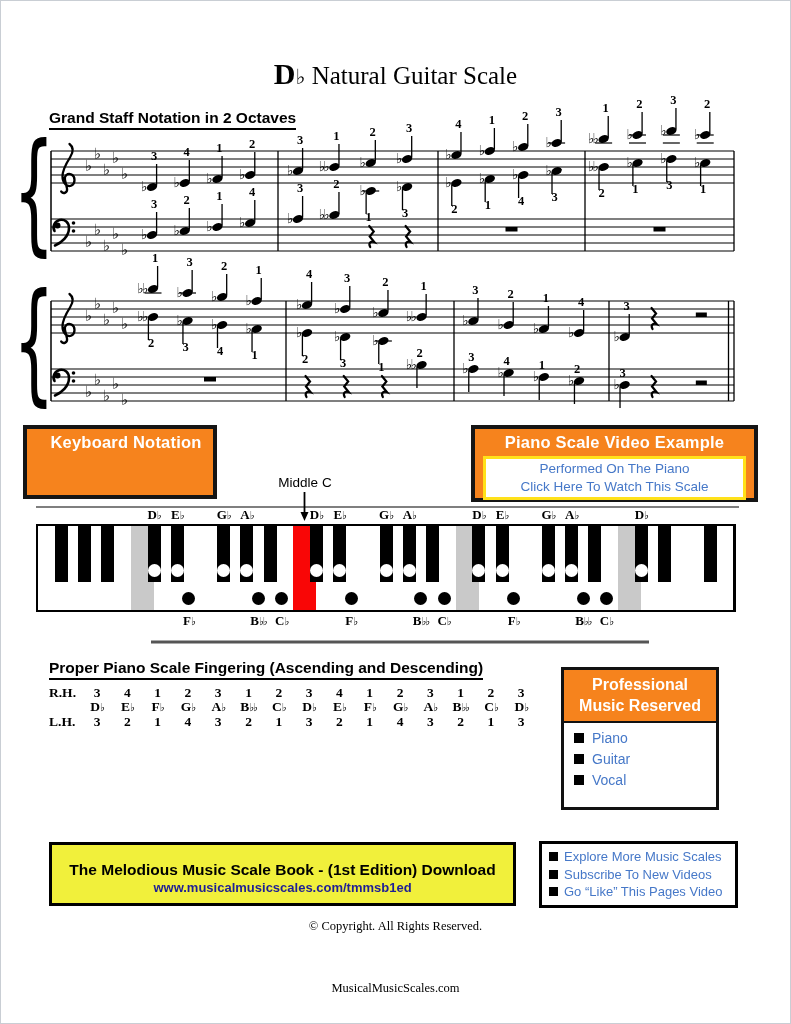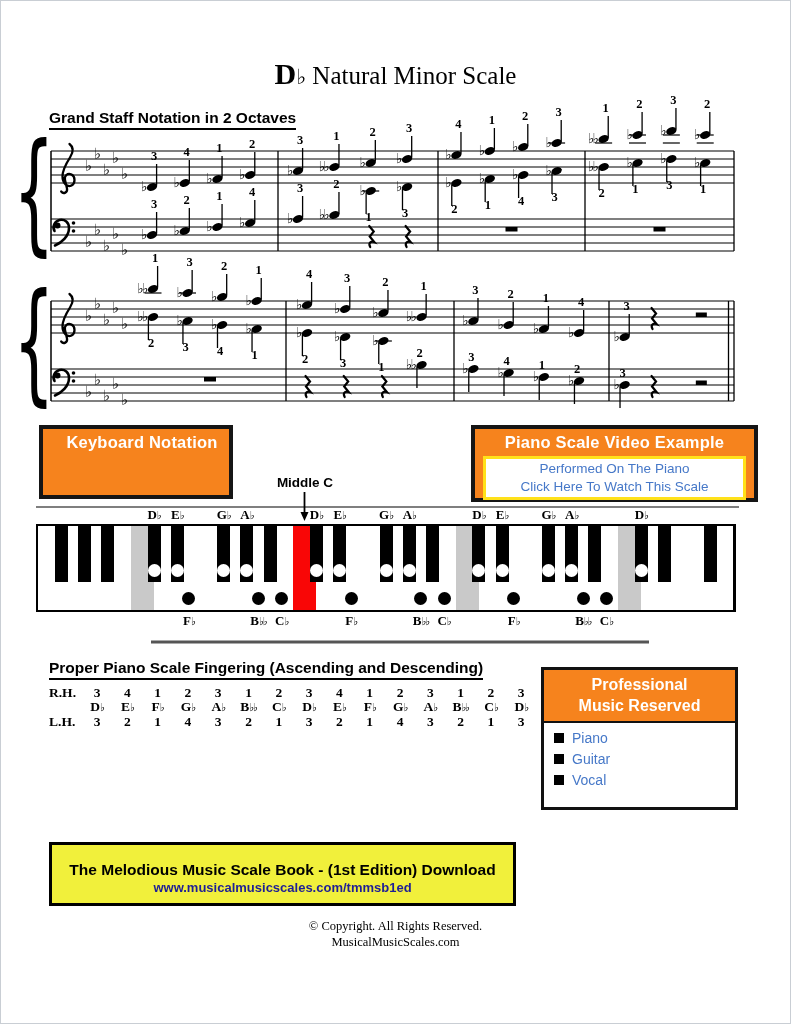--- a/index.html
+++ b/index.html
@@ -27,28 +27,28 @@
   .wkey{position:absolute;top:0;height:84px;background:#fff;border-right:1px solid #000;box-sizing:border-box;}
   .wkey.gray{background:var(--gray-key);}
   .wkey.red{background:var(--red-key);}
   .bkey{position:absolute;top:0;width:13px;height:56px;background:#000;}
   .dot{position:absolute;width:13px;height:13px;border-radius:50%;}
   .dot.w{background:#fff;}
   .dot.b{background:#000;}
   .klabel{position:absolute;width:34px;text-align:center;font-family:"Liberation Serif",serif;
           font-weight:bold;font-size:13px;}
   .klabel .fl{font-family:"DejaVu Sans",sans-serif;font-size:11px;letter-spacing:-1.5px;}
-  #middle-c{position:absolute;left:249px;top:474px;width:110px;text-align:center;font-weight:bold;font-size:13.5px;}
+  #middle-c{position:absolute;left:249px;top:474px;width:110px;text-align:center;font-weight:normal;font-size:13.5px;}
   
   #fingering{position:absolute;left:0;top:684px;width:570px;height:60px;font-family:"Liberation Serif",serif;font-weight:bold;}
   .frow-label{position:absolute;font-size:13.5px;}
   .fcell{position:absolute;width:30px;text-align:center;font-size:13.5px;}
   .fcell .fl{font-family:"DejaVu Sans",sans-serif;font-size:11px;letter-spacing:-1.5px;}
   
-  #courses-box{position:absolute;left:540px;top:666px;width:197px;height:143px;border:3px solid #111;
+  #courses-box{position:absolute;left:560px;top:666px;width:158px;height:143px;border:3px solid #111;
                box-sizing:border-box;background:#fff;}
   #courses-head{background:var(--orange);color:#fff;text-align:center;font-weight:bold;font-size:16px;
                 line-height:21px;padding:4px 0 5px 0;border-bottom:2px solid #111;}
   .bullet-list{list-style:none;margin:7px 0 0 0;padding:0 0 0 10px;}
   .bullet-list li{font-size:14px;color:var(--link-blue);margin-bottom:5px;cursor:pointer;}
   .sq{display:inline-block;width:10px;height:10px;background:#000;margin-right:8px;}
   #links-box{position:absolute;left:538px;top:840px;width:199px;height:67px;border:3px solid #000;
              box-sizing:border-box;background:#fff;}
   #links-box .bullet-list{margin-top:5px;padding-left:7px;}
   #links-box .bullet-list li{font-size:13px;margin-bottom:2.5px;}
@@ -401,26 +401,26 @@
       </g>
       <line x1="35" y1="506" x2="738" y2="506" stroke="#000" stroke-width="1.2"></line>
       <line x1="150" y1="641" x2="648" y2="641" stroke="#555555" stroke-width="3"></line>
       <g>
         <line x1="303.5" y1="491" x2="303.5" y2="513" stroke="#000" stroke-width="1.8"></line>
         <path d="M 299.5,511 L 307.5,511 L 303.5,520 Z" fill="#000"></path>
       </g>
     </svg>
 
   <div class="title">
-    <span class="td">D</span><span class="tf">♭</span><span class="tr"> Natural Minor Scale</span>
+    <span class="td">D</span><span class="tf">♭</span><span class="tr"> Natural Guitar Scale</span>
   </div>
 
   <div class="h1" style="left:48px;top:108px;">Grand Staff Notation in 2 Octaves</div>
 
-  <div class="obox" id="box-kn" style="left:38px;top:424px;width:194px;height:74px;padding-left:12px;">
+  <div class="obox" id="box-kn" style="left:22px;top:424px;width:194px;height:74px;padding-left:12px;">
     <div class="obox-title">Keyboard Notation</div>
   </div>
 
   <div class="obox" id="box-ve" style="left:470px;top:424px;width:287px;height:77px;">
     <div class="obox-title">Piano Scale Video Example</div>
     <div class="inner-link">
       <span class="ll">Performed On The Piano</span>
       <span class="ll">Click Here To Watch This Scale</span>
     </div>
   </div>
@@ -589,16 +589,23 @@
         <li><span class="sq"></span>Guitar</li>
         <li><span class="sq"></span>Vocal</li>
       </ul>
   </div>
 
   <div id="book-box">
     <div id="book-line1">The Melodious Music Scale Book - (1st Edition) Download</div>
     <div id="book-line3">www.musicalmusicscales.com/tmmsb1ed</div>
   </div>
 
+  <div id="links-box">
+    <ul class="bullet-list" id="more-links-list">
+        <li><span class="sq"></span>Explore More Music Scales</li>
+        <li><span class="sq"></span>Subscribe To New Videos</li>
+        <li><span class="sq"></span>Go “Like” This Pages Video</li>
+      </ul>
+  </div>
 
   <div class="footer" style="top:918px;">© Copyright. All Rights Reserved.</div>
-  <div class="footer" style="top:934px;">MusicalMusicScales.com</div>
+  <div class="footer" style="top:980px;">MusicalMusicScales.com</div>
 </div>
 
 </body></html>

